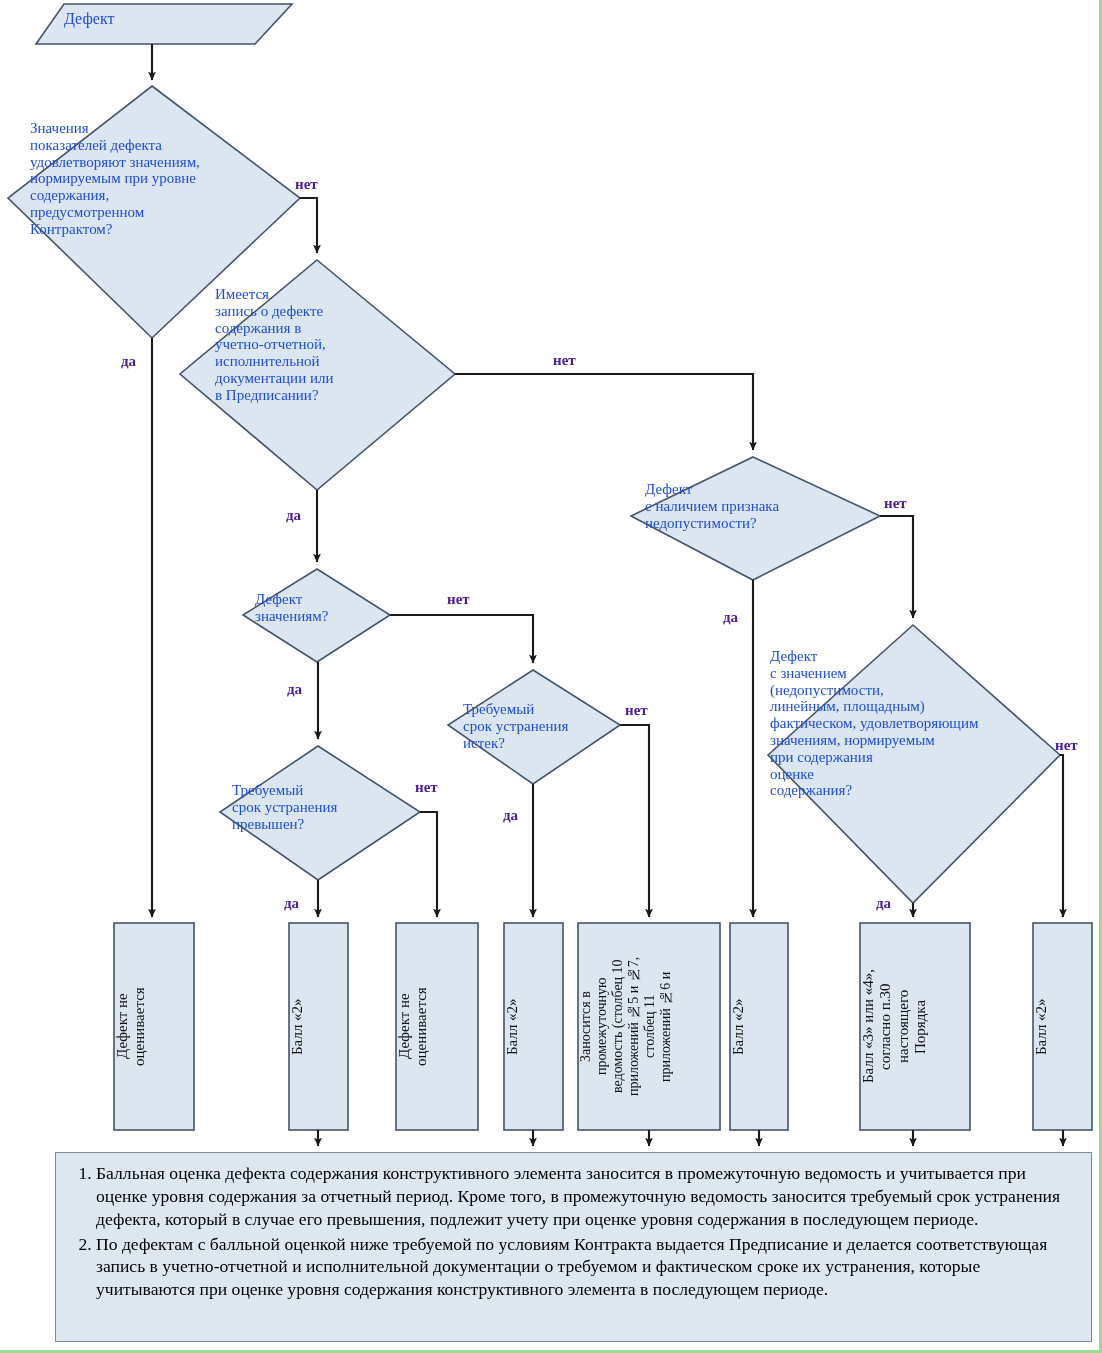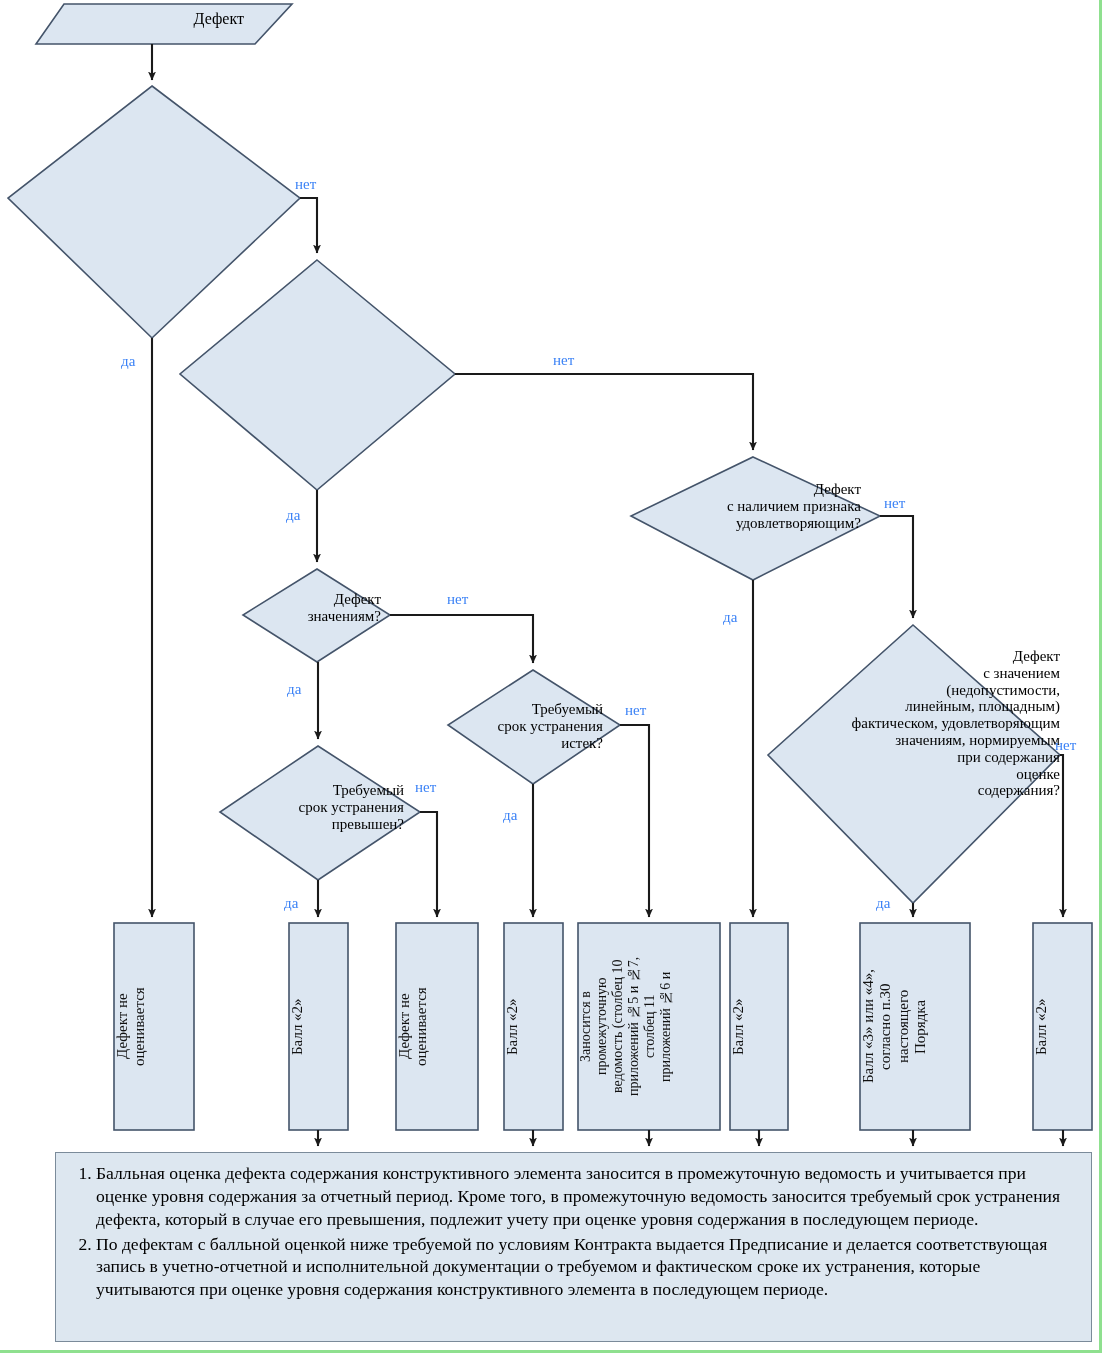--- a/index.html
+++ b/index.html
@@ -12,31 +12,32 @@
     width:1102px;
     height:1353px;
     background:#ffffff;
     overflow:hidden;
   }
   #flow-svg{position:absolute;left:0;top:0;width:1102px;height:1353px;}
 
   
   .node-text{
     position:absolute;
-    text-align:right;
+    text-align:left;
     line-height:1.12;
-    color:#000000;
+    color:#1d4ed8;
     pointer-events:none;
     font-size:15px;
   }
   .edge-label{
     position:absolute;
     font-size:15px;
-    color:#3b82f6;
+    color:#4c1d95;
     line-height:1;
+    font-weight:bold;
   }
   .vbox-text{
     position:absolute;
     writing-mode:vertical-rl;
     transform:rotate(180deg);
     text-align:center;
     line-height:1.15;
     font-size:15px;
     color:#111;
     white-space:pre-line;
@@ -142,26 +143,44 @@
       <path d="M533,1130 L533,1146" marker-end="url(#arrow)"></path>
       <path d="M649,1130 L649,1146" marker-end="url(#arrow)"></path>
       <path d="M759,1130 L759,1146" marker-end="url(#arrow)"></path>
       <path d="M913,1130 L913,1146" marker-end="url(#arrow)"></path>
       <path d="M1063,1130 L1063,1146" marker-end="url(#arrow)"></path>
     </g>
   </svg>
 
   <div class="node-text" style="left:64px;top:10px;width:180px;font-size:16px;">Дефект</div>
 
-
+  <div class="node-text" style="left:30px;top:120px;width:244px;font-size:15px;">
+      <div>Значения</div>
+      <div>показателей дефекта</div>
+      <div>удовлетворяют значениям,</div>
+      <div>нормируемым при уровне</div>
+      <div>содержания,</div>
+      <div>предусмотренном</div>
+      <div>Контрактом?</div>
+    </div>
+
+  <div class="node-text" style="left:215px;top:286px;width:205px;font-size:15px;">
+      <div>Имеется</div>
+      <div>запись о дефекте</div>
+      <div>содержания в</div>
+      <div>учетно-отчетной,</div>
+      <div>исполнительной</div>
+      <div>документации или</div>
+      <div>в Предписании?</div>
+    </div>
 
   <div class="node-text" style="left:645px;top:481px;width:216px;font-size:15px;">
       <div>Дефект</div>
       <div>с наличием признака</div>
-      <div>удовлетворяющим?</div>
+      <div>недопустимости?</div>
     </div>
 
   <div class="node-text" style="left:255px;top:591px;width:126px;font-size:15px;">
       <div>Дефект</div>
       <div>значениям?</div>
     </div>
 
   <div class="node-text" style="left:463px;top:701px;width:140px;font-size:15px;">
       <div>Требуемый</div>
       <div>срок устранения</div>

